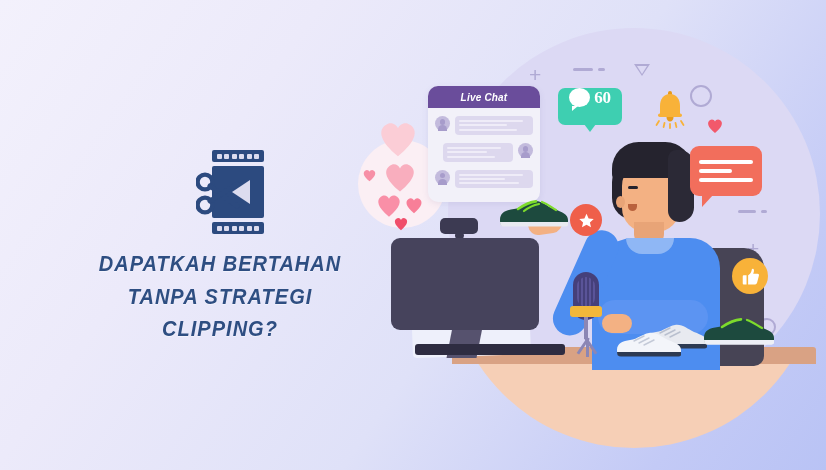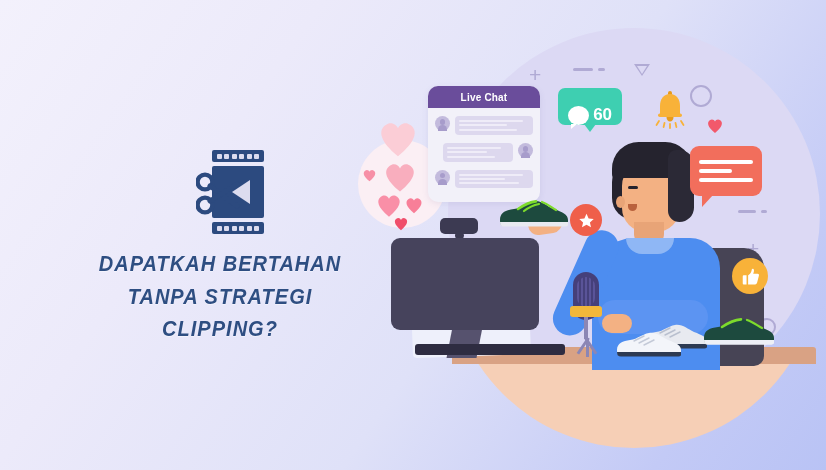--- a/index.html
+++ b/index.html
@@ -48,34 +48,34 @@
   .film-play{position:absolute;left:36px;top:32px;width:0;height:0;
      border-top:12px solid transparent;border-bottom:12px solid transparent;border-right:18px solid #dcdcef;}
   .scissors{position:absolute;left:0px;top:24px;width:46px;height:46px;}
 
   
   .hearts-disc{position:absolute;left:358px;top:140px;width:88px;height:88px;border-radius:50%;background:#fbeff4;}
   .hrt{position:absolute;}
 
   
   .chat-card{position:absolute;left:428px;top:86px;width:112px;height:116px;
-     background:#f2f1f9;border-radius:10px;box-shadow:0 2px 6px rgba(90,80,150,.10);overflow:hidden;}
+     background:#f2f1f9;border-radius:10px;box-shadow:0 2px 6px rgba(90,80,150,.10);overflow:hidden;font-style:italic;}
   .chat-head{height:22px;background:#6a4d9b;display:flex;align-items:center;justify-content:center;}
   .chat-head span{color:#fff;font-size:10px;font-weight:bold;letter-spacing:.2px;}
   .chat-rows{padding:8px 7px 0 7px;}
   .chat-row{display:flex;align-items:flex-start;gap:5px;margin-bottom:8px;}
   .chat-row.right{justify-content:flex-end;}
   .avatar{width:15px;height:15px;border-radius:50%;background:#c3bbdd;flex:0 0 auto;position:relative;}
   .avatar::before{content:"";position:absolute;left:4.6px;top:3px;width:5.8px;height:5.8px;border-radius:50%;background:#a79ccb;}
   .avatar::after{content:"";position:absolute;left:2.6px;top:9.3px;width:9.8px;height:6px;border-radius:5px 5px 0 0;background:#a79ccb;}
   .bubble{background:#ddd8ee;border-radius:4px;padding:4px 4px;display:flex;flex-direction:column;gap:2.4px;}
   .bline{height:2px;background:#efecf8;border-radius:1px;}
 
   
-  .badge{position:absolute;display:flex;align-items:flex-end;justify-content:center;gap:4px;}
+  .badge{position:absolute;display:flex;align-items:flex-start;justify-content:center;gap:4px;font-family:Liberation Serif, serif;}
   .badge-tail{position:absolute;left:50%;margin-left:-6px;bottom:-7px;width:0;height:0;
      border-left:6px solid transparent;border-right:6px solid transparent;}
   .badge-num{color:#fff;font-weight:bold;font-size:17px;letter-spacing:-.3px;}
 
   .badge-60{left:558px;top:88px;width:64px;height:37px;background:#3ecfb1;border-radius:7px;}
   .badge-60 .badge-tail{border-top:8px solid #3ecfb1;}
   .badge-5k{left:540px;top:152px;width:52px;height:30px;background:#6d87f0;border-radius:7px;}
   .badge-5k .badge-tail{border-top:7px solid #6d87f0;margin-left:-5px;bottom:-6px;
      border-left-width:5px;border-right-width:5px;}
   .badge-5k .badge-num{font-size:14px;}

